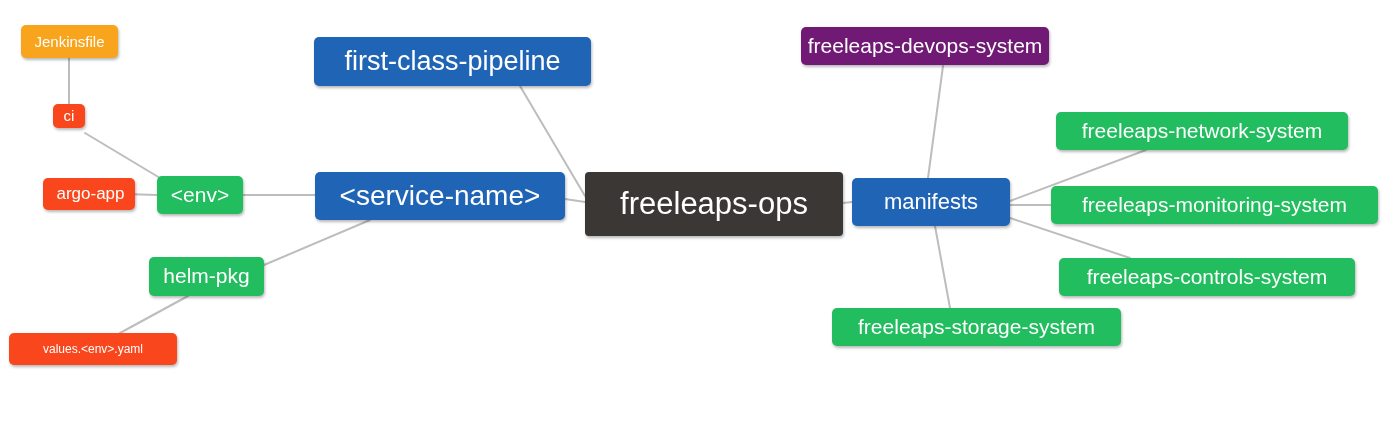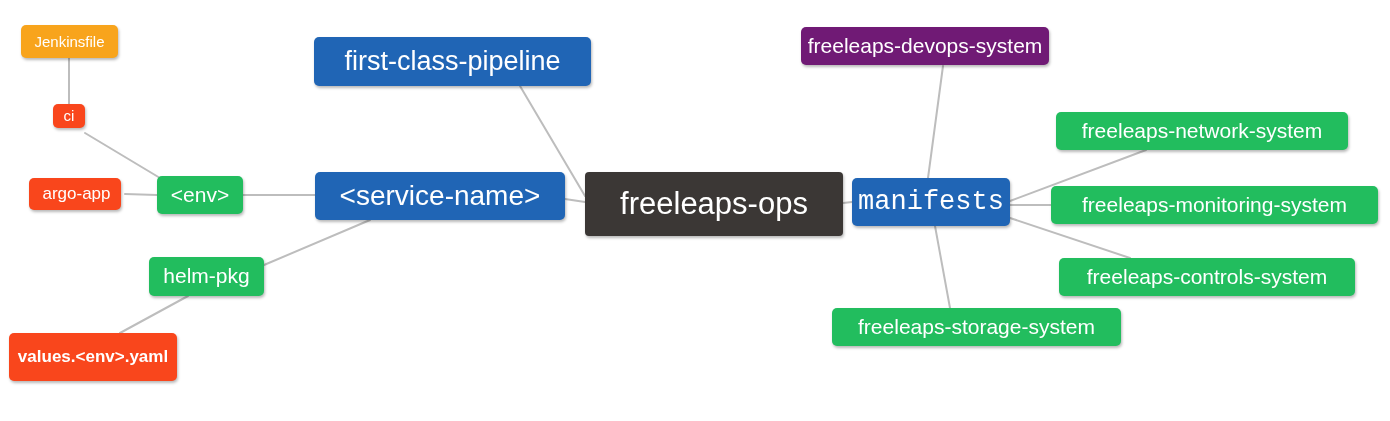--- a/index.html
+++ b/index.html
@@ -63,26 +63,26 @@
       <line x1="928" y1="178" x2="943" y2="66" stroke="#bdbdbd" stroke-width="2" stroke-linecap="round"></line>
       <line x1="1010" y1="201" x2="1146" y2="150" stroke="#bdbdbd" stroke-width="2" stroke-linecap="round"></line>
       <line x1="1010" y1="205" x2="1051" y2="205" stroke="#bdbdbd" stroke-width="2" stroke-linecap="round"></line>
       <line x1="1010" y1="218" x2="1130" y2="258" stroke="#bdbdbd" stroke-width="2" stroke-linecap="round"></line>
       <line x1="935" y1="226" x2="950" y2="308" stroke="#bdbdbd" stroke-width="2" stroke-linecap="round"></line>
     </svg>
   <div id="nodes">
       <div class="node root" style="left: 585px; top: 172px; width: 258px; height: 64px; background: rgb(59, 55, 53); font-size: 31px;">freeleaps-ops</div>
       <div class="node" style="left: 314px; top: 37px; width: 277px; height: 49px; background: rgb(32, 101, 181); font-size: 27px;">first-class-pipeline</div>
       <div class="node" style="left: 315px; top: 172px; width: 250px; height: 48px; background: rgb(32, 101, 181); font-size: 28px;">&lt;service-name&gt;</div>
-      <div class="node" style="left: 852px; top: 178px; width: 158px; height: 48px; background: rgb(32, 101, 181); font-size: 27px; font-family: Liberation Mono, monospace;">manifests</div>
+      <div class="node" style="left: 852px; top: 178px; width: 158px; height: 48px; background: rgb(32, 101, 181); font-size: 22px;">manifests</div>
       <div class="node" style="left: 157px; top: 176px; width: 86px; height: 38px; background: rgb(34, 189, 94); font-size: 21px;">&lt;env&gt;</div>
       <div class="node" style="left: 149px; top: 257px; width: 115px; height: 39px; background: rgb(34, 189, 94); font-size: 21px; text-align: right;">helm-pkg</div>
       <div class="node" style="left: 53px; top: 104px; width: 32px; height: 24px; background: rgb(249, 70, 28); font-size: 15px;">ci</div>
       <div class="node" style="left: 21px; top: 25px; width: 97px; height: 33px; background: rgb(248, 164, 28); font-size: 15px;">Jenkinsfile</div>
-      <div class="node" style="left: 29px; top: 178px; width: 92px; height: 32px; background: rgb(249, 70, 28); font-size: 17px; padding-left: 12px;">argo-app</div>
-      <div class="node" style="left: 9px; top: 333px; width: 168px; height: 48px; background: rgb(249, 70, 28); font-size: 17px; font-weight: bold;">values.&lt;env&gt;.yaml</div>
+      <div class="node" style="left: 43px; top: 178px; width: 92px; height: 32px; background: rgb(249, 70, 28); font-size: 17px; padding-left: 12px;">argo-app</div>
+      <div class="node" style="left: 9px; top: 333px; width: 168px; height: 32px; background: rgb(249, 70, 28); font-size: 12px;">values.&lt;env&gt;.yaml</div>
       <div class="node" style="left: 801px; top: 27px; width: 248px; height: 38px; background: #701a75; font-size: 21px;">freeleaps-devops-system</div>
       <div class="node" style="left: 1056px; top: 112px; width: 292px; height: 38px; background: rgb(34, 189, 94); font-size: 21px; text-align: center;">freeleaps-network-system</div>
       <div class="node" style="left: 1051px; top: 186px; width: 327px; height: 38px; background: rgb(34, 189, 94); font-size: 21px;">freeleaps-monitoring-system</div>
       <div class="node" style="left: 1059px; top: 258px; width: 296px; height: 38px; background: rgb(34, 189, 94); font-size: 21px;">freeleaps-controls-system</div>
       <div class="node" style="left: 816px; top: 308px; width: 289px; height: 38px; background: rgb(34, 189, 94); font-size: 21px; margin-left: 16px;">freeleaps-storage-system</div>
     </div>
 </div>
 
 </body></html>

